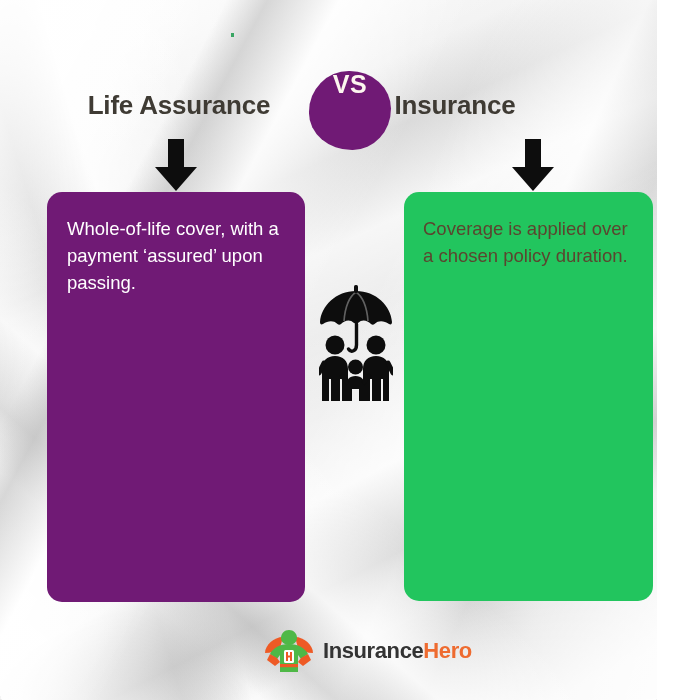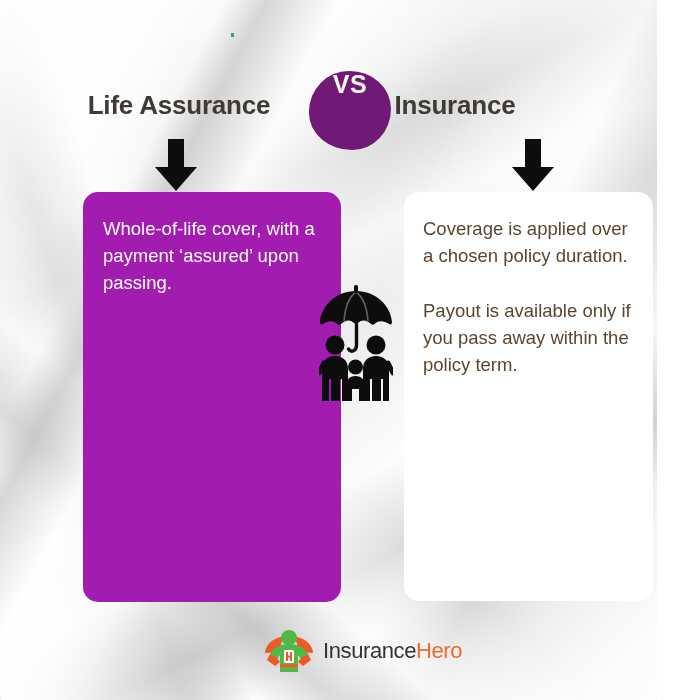--- a/index.html
+++ b/index.html
@@ -105,29 +105,28 @@
     width: 258px;
     height: 410px;
     border-radius: 15px;
     box-sizing: border-box;
     padding: 23px 20px 20px 20px;
     font-size: 18.5px;
     line-height: 1.47;
   }
   .panel-green {
     left: 47px;
-    background: #a21caf;
+    background: #701a75;
     color: #ffffff;
-    margin-left: 36px;
   }
   .panel-orange {
     left: 404px;
     width: 249px;
     height: 409px;
-    background: #ffffff;
+    background: #22c55e;
     color: #5b452f;
     padding-left: 19px;
     padding-right: 14px;
   }
   .panel p { margin: 0; }
   .panel p + p { margin-top: 1.47em; }
 
   
   .umbrella-icon {
     position: absolute;
@@ -144,21 +143,21 @@
     top: 627px;
     width: 185px;
     height: 48px;
     display: flex;
     align-items: center;
     gap: 9px;
   }
   .logo-mark { width: 50px; height: 44px; flex: none; }
   .logo-text {
     font-size: 22px;
-    font-weight: normal;
+    font-weight: bold;
     letter-spacing: -0.4px;
     white-space: nowrap;
   }
   .logo-text .lt-a { color: #333333; }
   .logo-text .lt-b { color: #ee6b30; }
 </style>
 </head>
 <body>
 
 <div id="infographic">
@@ -186,21 +185,20 @@
       <path d="M15 0 H31 V28 H44 L23 52 L2 28 H15 Z" fill="#0d0d0d"></path>
     </svg>
   </div>
 
   <div class="panel panel-green">
     <p>Whole-of-life cover, with a payment ‘assured’ upon passing.</p>
   </div>
 
   <div class="panel panel-orange">
     <p>Coverage is applied over a chosen policy duration.</p>
-    <p>Payout is available only if you pass away within the policy term.</p>
   </div>
 
   <div class="umbrella-icon">
     <svg viewBox="0 0 74 118" width="74" height="118" aria-hidden="true">
 
       <path d="M37 8 C17 8 2 23 1 39 C1 41 2 42 4 41 C9 38 14 37 18.5 41 C19.5 42 21 42 22 41 C26 37 31 36 35 40 C36 41 38 41 39 40 C43 36 48 37 52 41 C53 42 54.5 42 55.5 41 C60 37 65 38 70 41 C72 42 73 41 73 39 C72 23 57 8 37 8 Z" fill="#0d0d0d"></path>
 
       <path d="M37 9 C30 14 26 25 25 38" fill="none" stroke="#ffffff" stroke-width="1.6" opacity="0.35"></path>
       <path d="M37 9 C44 14 48 25 49 38" fill="none" stroke="#ffffff" stroke-width="1.6" opacity="0.35"></path>
 

